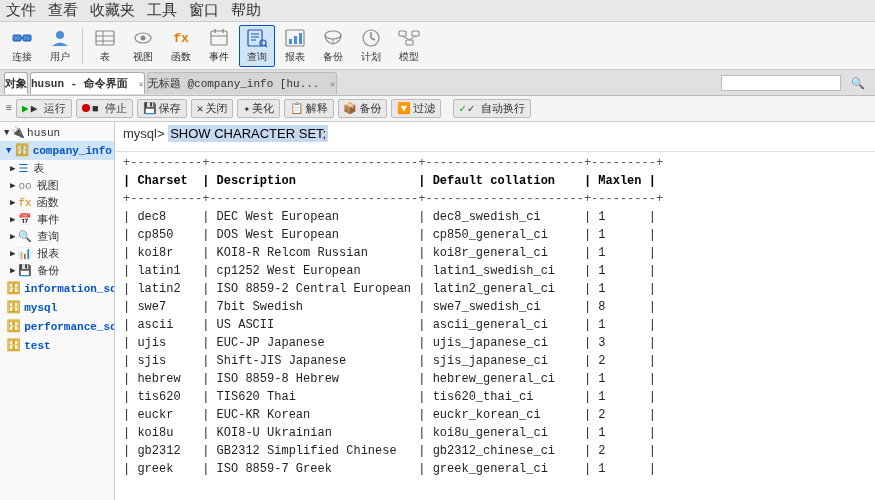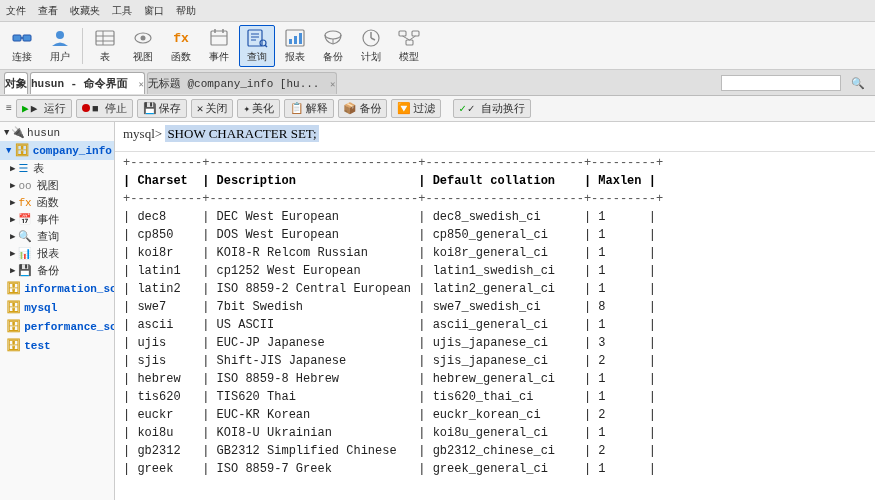--- a/index.html
+++ b/index.html
@@ -11,21 +11,21 @@
       height: 500px;
       overflow: hidden;
       display: flex;
       flex-direction: column;
     }
     
     #title-bar {
       background: #e8e8e8;
       border-bottom: 1px solid #ccc;
       padding: 2px 6px;
-      font-size: 10px;
+      font-size: 15px;
       color: #333;
       display: flex;
       align-items: center;
       gap: 12px;
       height: 22px;
     }
     #title-bar span { cursor: pointer; }
 
     
     #toolbar {
@@ -179,21 +179,21 @@
       display: flex;
       flex-direction: column;
       overflow: hidden;
       background: #fff;
     }
 
     
     #query-area {
       background: #fff;
       padding: 4px 8px;
-      font-family: Liberation Serif, serif;
+      font-family: Liberation Sans, sans-serif;
       font-size: 13px;
       color: #333;
       border-bottom: 1px solid #ddd;
       min-height: 30px;
     }
     #query-area .prompt {
       color: #333;
     }
     #query-area .cmd {
       background: #c6d9f0;

